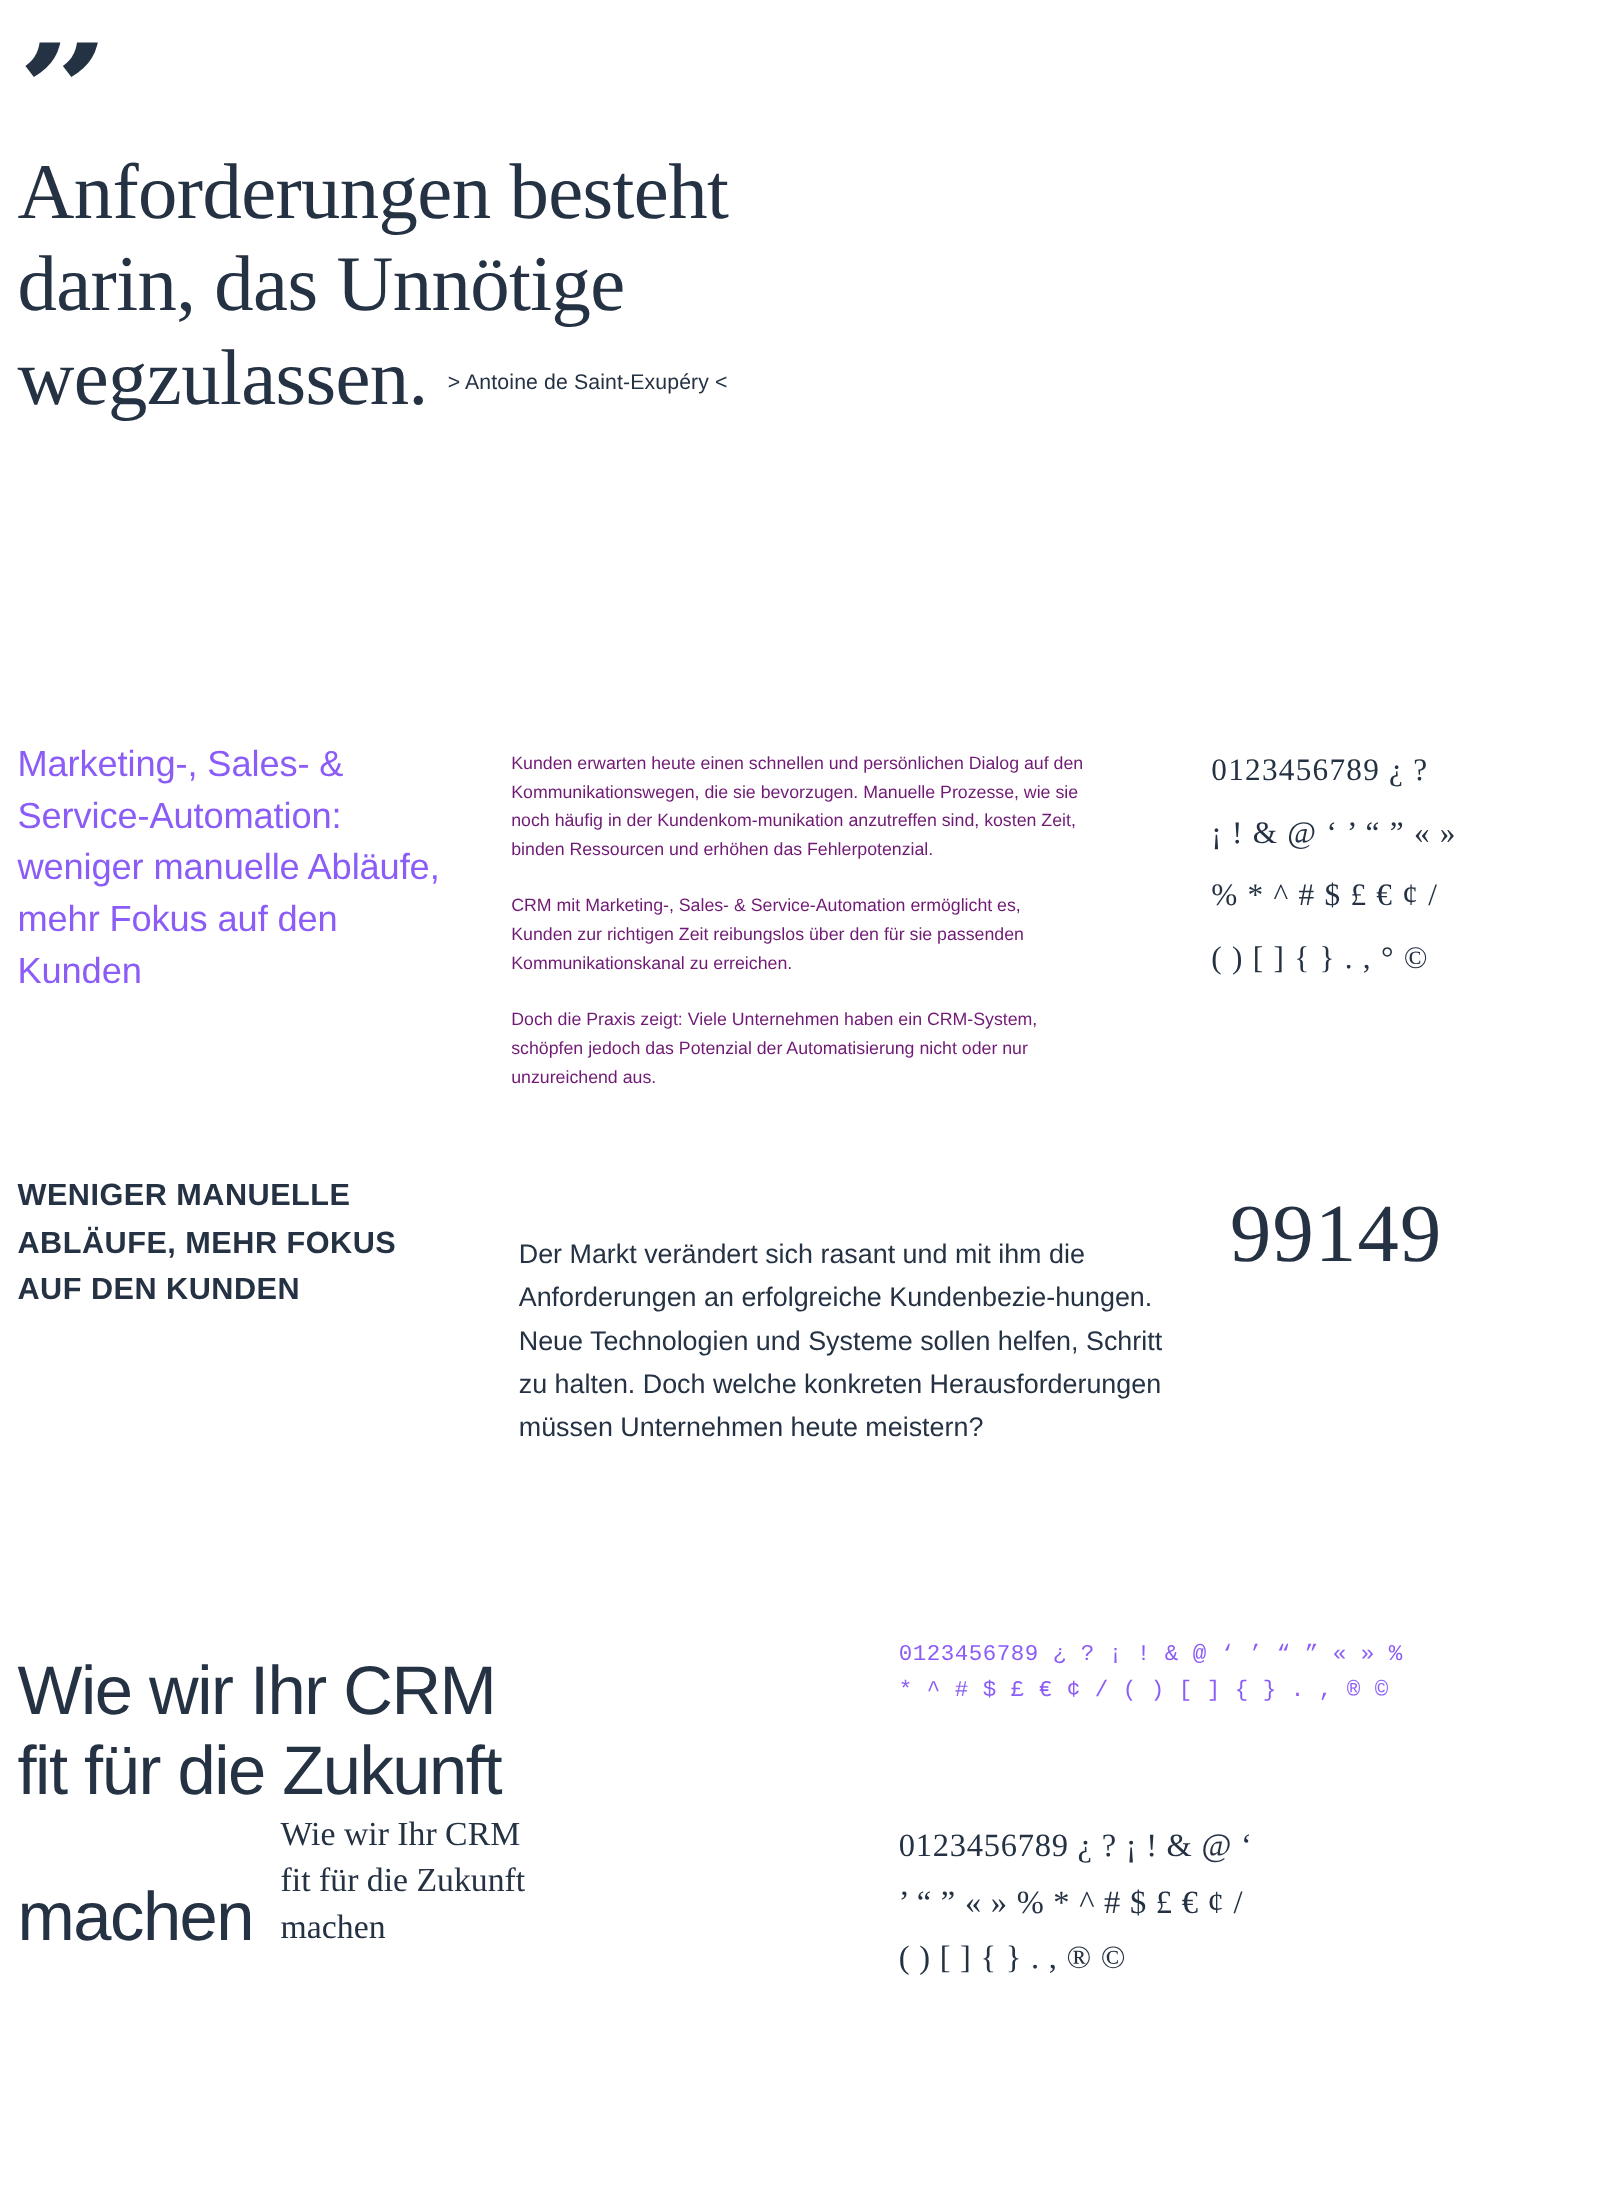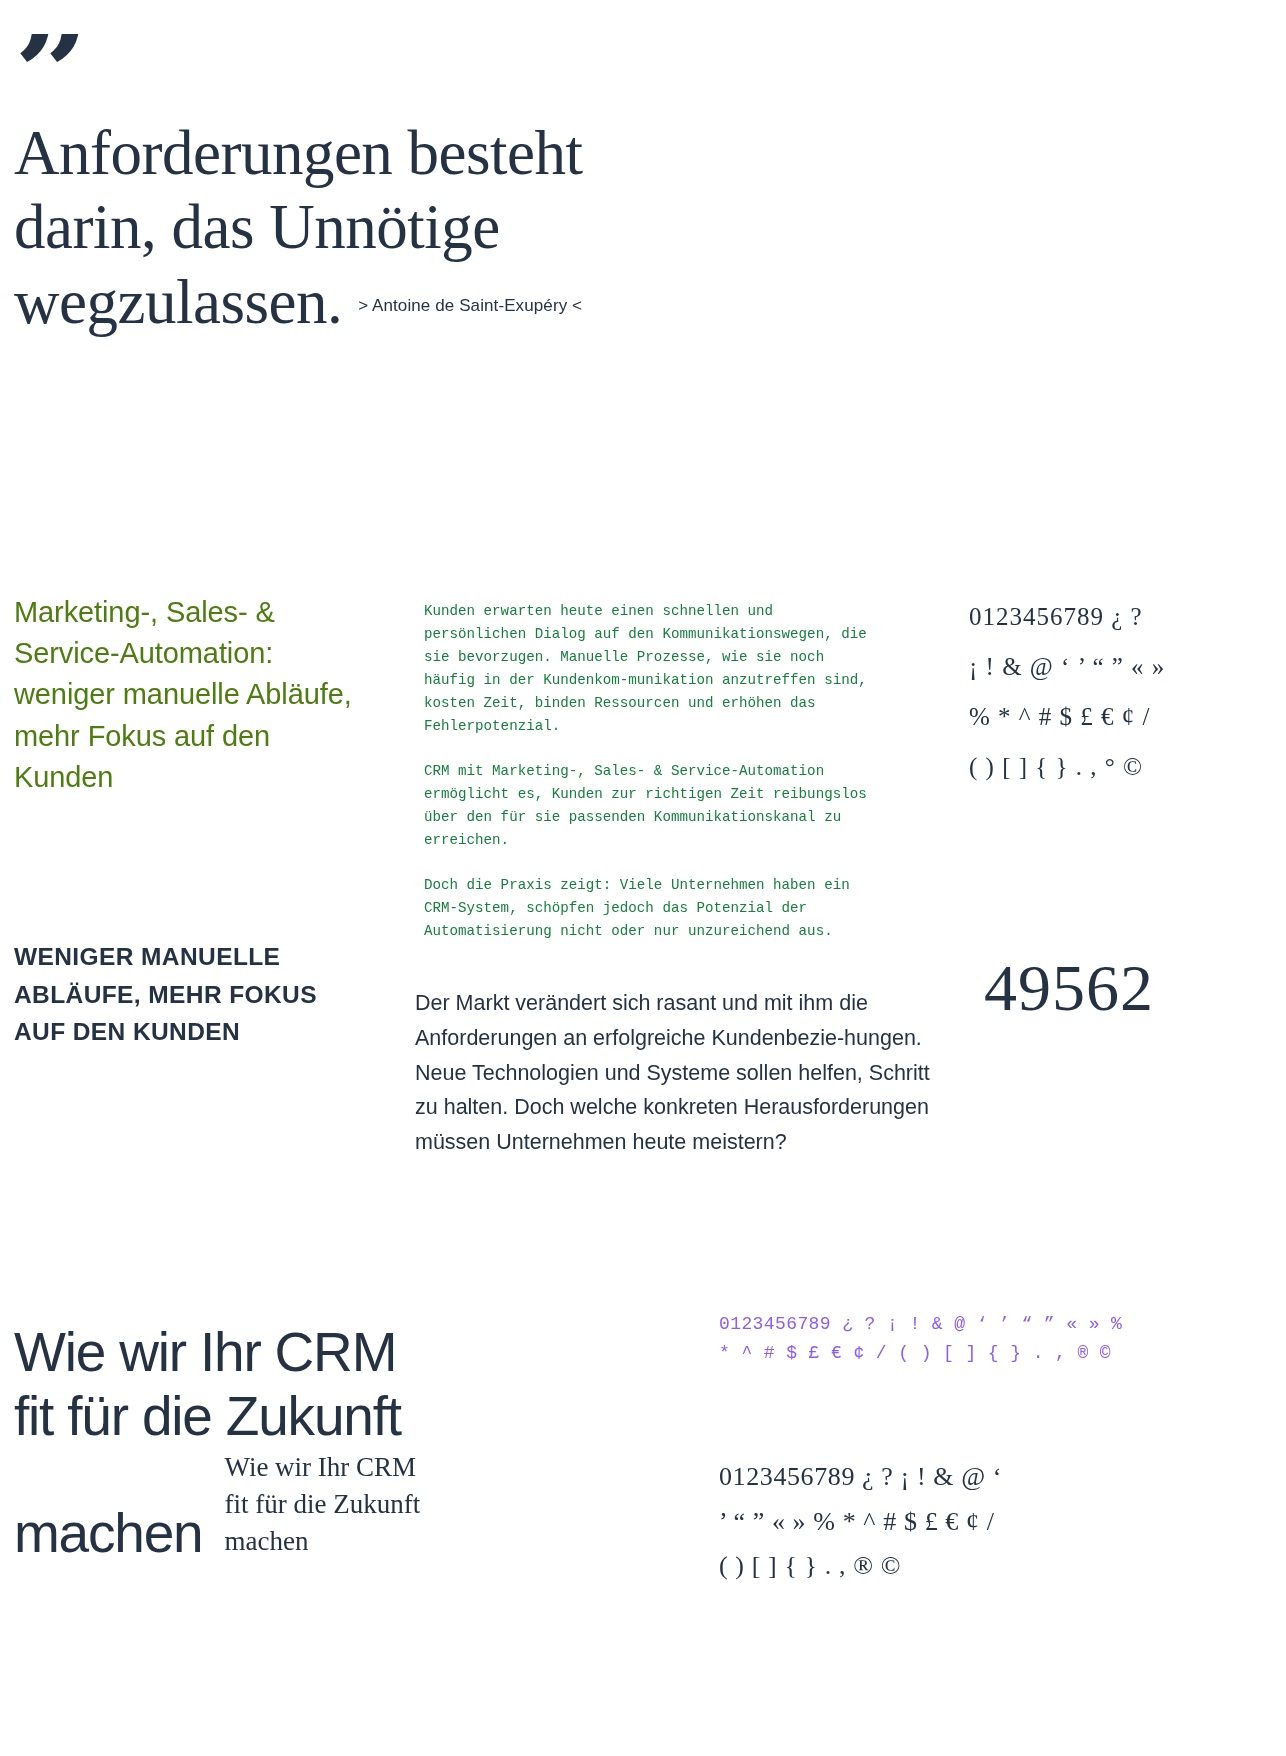--- a/index.html
+++ b/index.html
@@ -77,37 +77,37 @@
   .col-left-1 {
     position: absolute;
     left: 0;
     top: 0;
     width: 340px;
   }
   .headline-sans {
     font-family: "Liberation Sans", sans-serif;
     font-size: 29px;
     line-height: 1.42;
-    color: #4d7c0f;
+    color: #8b5cf6;
     font-weight: 400;
     letter-spacing: -0.1px;
     margin: 0;
   }
   .col-mid-1 {
     position: absolute;
     left: 395px;
     top: 8px;
     width: 460px;
   }
   .small-para {
-    font-family: Liberation Mono, monospace;
+    font-family: Liberation Sans, sans-serif;
     font-size: 14.2px;
     line-height: 1.62;
-    color: #15803d;
-    margin: 0 0 22px 15px;
+    color: #701a75;
+    margin: 0 0 22px 0;
   }
   .col-right-1 {
     position: absolute;
     left: 955px;
     top: 0;
     width: 300px;
   }
   .glyphs-serif-small {
     font-family: "Liberation Serif", "DejaVu Serif", serif;
     font-size: 25px;
@@ -257,21 +257,21 @@
   <section class="row2">
     <div class="col-left-1">
       <p class="bold-caps">WENIGER MANUELLE ABLÄUFE, MEHR FOKUS AUF DEN KUNDEN</p>
     </div>
 
     <div class="col-mid-2">
       <p class="body-lg">Der Markt verändert sich rasant und mit ihm die Anforderungen an erfolgreiche Kundenbezie-hungen. Neue Technologien und Systeme sollen helfen, Schritt zu halten. Doch welche konkreten Herausforderungen müssen Unternehmen heute meistern?</p>
     </div>
 
     <div class="col-right-2">
-      <p class="digits-big">49562</p>
+      <p class="digits-big">99149</p>
     </div>
   </section>
 
   <section class="row3">
     <div>
       <span class="big-sans big-sans-line">Wie wir Ihr CRM</span>
       <span class="big-sans big-sans-line">fit für die Zukunft</span>
       <span class="big-sans big-sans-last">machen</span><span class="serif-inline">Wie wir Ihr CRM
 fit für die Zukunft
 machen</span>

